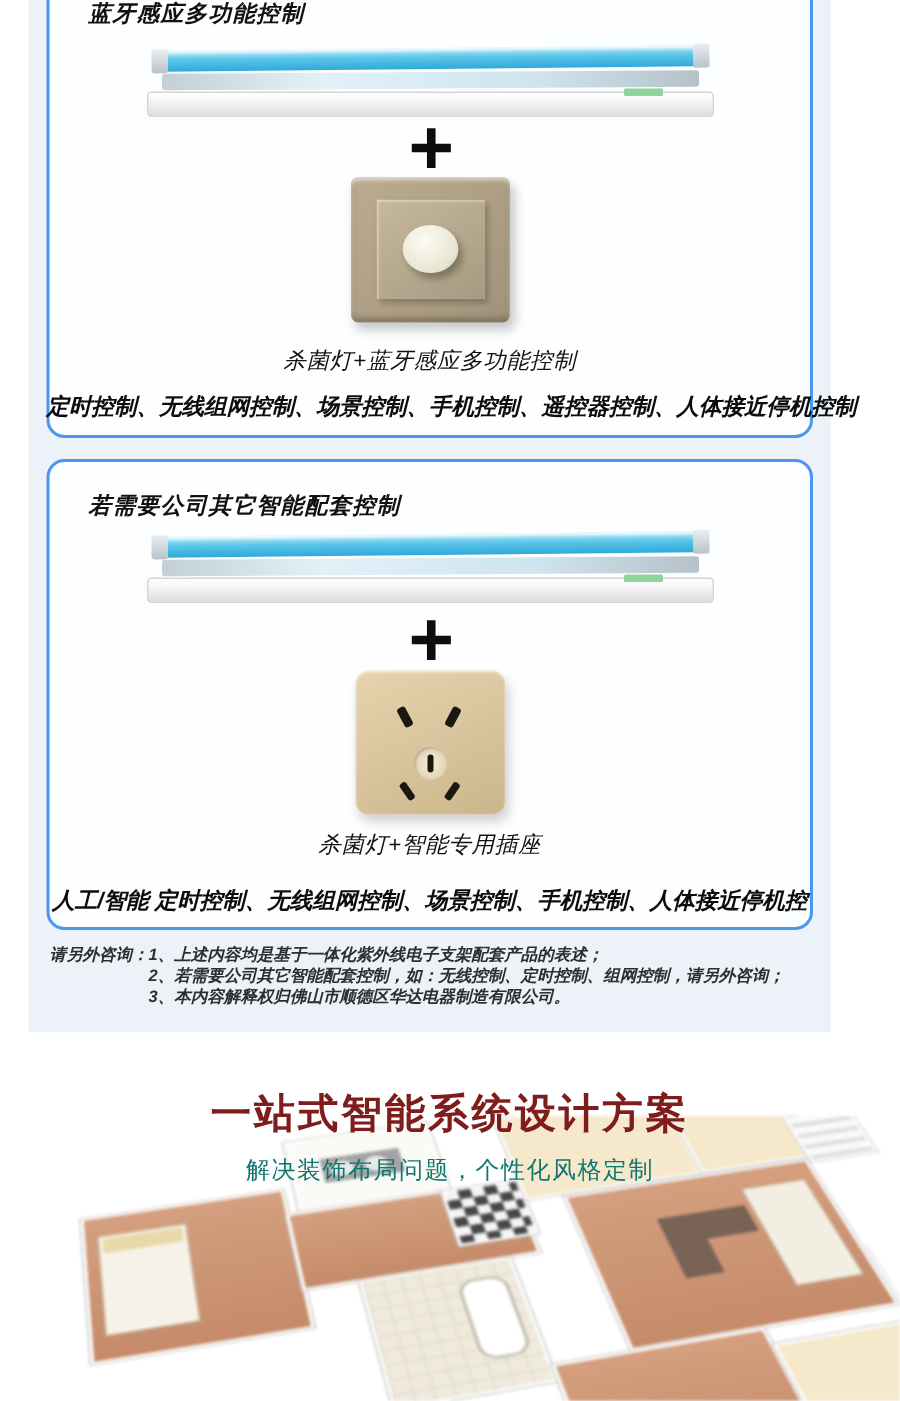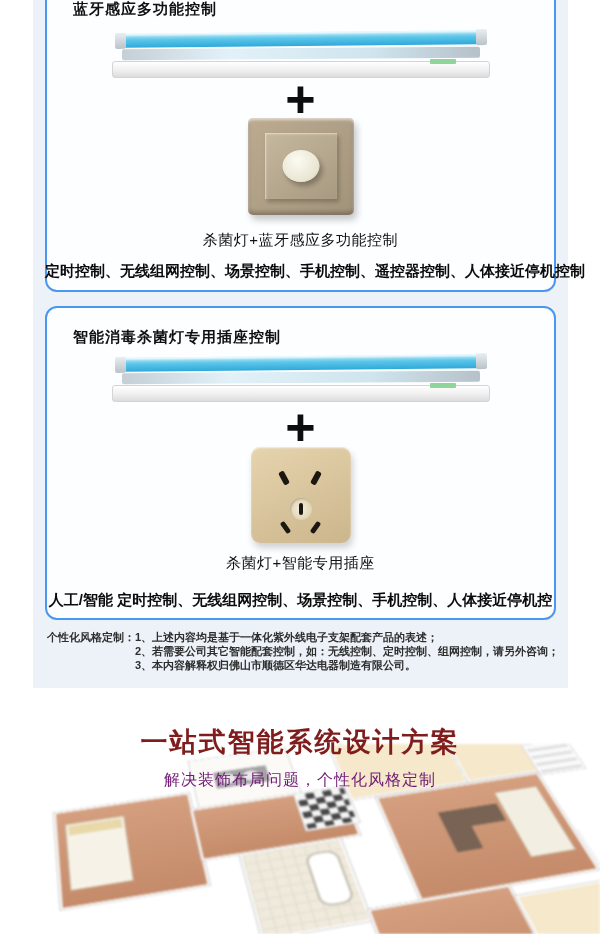--- a/index.html
+++ b/index.html
@@ -1,22 +1,22 @@
 <!DOCTYPE html>
 <html><head>
 <meta charset="utf-8">
 <style>
   * { margin:0; padding:0; box-sizing:border-box; }
   html,body { width:600px; height:934px; overflow:hidden; background:#ffffff;
     font-family:"Liberation Sans","DejaVu Sans",sans-serif; }
   body { position:relative; }
 
   
-  .panel { position:absolute; left:33px; top:0; width:535px; height:688px;
-    background:#edf2f9; }
+  .panel { position:absolute; left:19px; top:0; width:535px; height:688px;
+    background:#edf2f9;font-style:italic; }
 
   .card { position:absolute; left:12px; right:12px; background:#fdfeff;
     border:2px solid #4a97ef; border-radius:12px; }
   .card-1 { top:-18px; height:310px; }
   .card-2 { top:306px; height:314px; }
 
   .card-title { position:absolute; left:26px; font-size:15px; font-weight:bold;
     color:#111; letter-spacing:1px; }
   .card-1 .card-title { top:16px; }
   .card-2 .card-title { top:20px; }
@@ -92,21 +92,21 @@
   
   .notes { position:absolute; left:14px; top:630px; display:flex;
     font-size:11px; line-height:14px; font-weight:bold; color:#2e2e2e; }
   .notes-prefix { white-space:nowrap; }
   .notes-list { list-style:none; }
 
   
   .footer-title { position:absolute; top:724px; left:0; right:0; text-align:center;
     font-size:27px; font-weight:800; color:#7f1d1d; letter-spacing:2px; z-index:2; }
   .footer-subtitle { position:absolute; top:770px; left:0; right:0; text-align:center;
-    font-size:16px; color:#701a75; letter-spacing:1px; z-index:2; }
+    font-size:16px; color:#0f766e; letter-spacing:1px; z-index:2; }
 
   
   .floorplan { position:absolute; left:0; top:744px; width:600px; height:190px;
     overflow:hidden; z-index:1; filter:blur(1.1px); opacity:.93; }
   .plan { position:absolute; left:0px; top:-46px; width:600px; height:380px;
     transform:perspective(1000px) rotateX(48deg) rotateZ(-13deg);
     transform-origin:50% 30%; }
   .room { position:absolute; box-shadow:0 0 0 2px #ffffff, 0 0 0 3px #c6c6c6; }
   .terracotta { background:
       linear-gradient(rgba(255,255,255,.12),rgba(0,0,0,.05)), #cb8a64; }
@@ -175,21 +175,21 @@
       <div class="switch-inner">
         <div class="switch-dome"></div>
       </div>
     </div>
 
     <div class="caption">杀菌灯+蓝牙感应多功能控制</div>
     <div class="features">定时控制、无线组网控制、场景控制、手机控制、遥控器控制、人体接近停机控制</div>
   </div>
 
   <div class="card card-2">
-    <div class="card-title">智能消毒杀菌灯专用插座控制</div>
+    <div class="card-title">若需要公司其它智能配套控制</div>
 
     <div class="lamp">
       <div class="lamp-base"></div>
       <div class="lamp-shadow"></div>
       <div class="lamp-tube"></div>
       <div class="lamp-label"></div>
     </div>
 
     <div class="plus">+</div>
 
@@ -201,21 +201,21 @@
       </div>
       <div class="slot slot-3pin-l"></div>
       <div class="slot slot-3pin-r"></div>
     </div>
 
     <div class="caption">杀菌灯+智能专用插座</div>
     <div class="features">人工/智能 定时控制、无线组网控制、场景控制、手机控制、人体接近停机控</div>
   </div>
 
   <div class="notes">
-    <span class="notes-prefix">个性化风格定制：</span>
+    <span class="notes-prefix">请另外咨询：</span>
     <ul class="notes-list">
       <li>1、上述内容均是基于一体化紫外线电子支架配套产品的表述；</li>
       <li>2、若需要公司其它智能配套控制，如：无线控制、定时控制、组网控制，请另外咨询；</li>
       <li>3、本内容解释权归佛山市顺德区华达电器制造有限公司。</li>
     </ul>
   </div>
 </div>
 
 <div class="footer-title">一站式智能系统设计方案</div>
 <div class="footer-subtitle">解决装饰布局问题，个性化风格定制</div>

